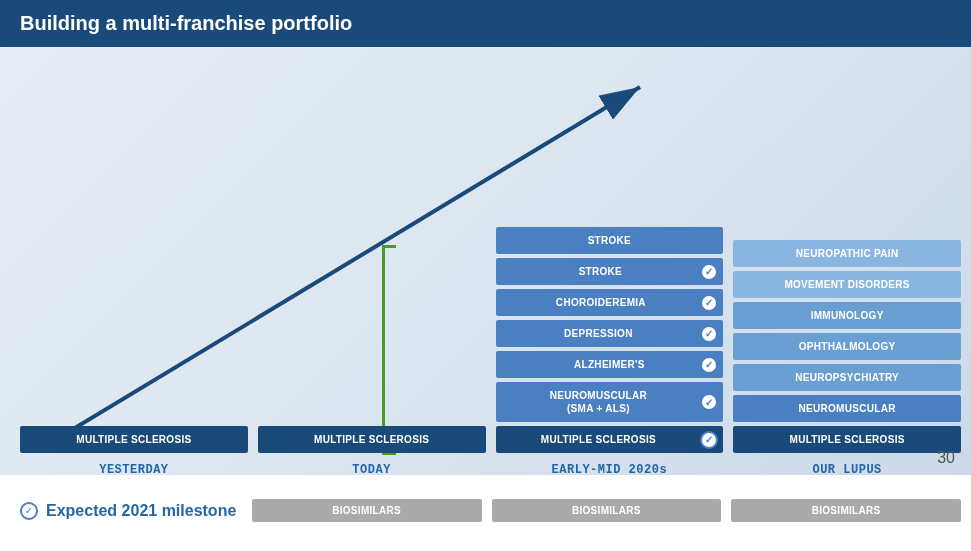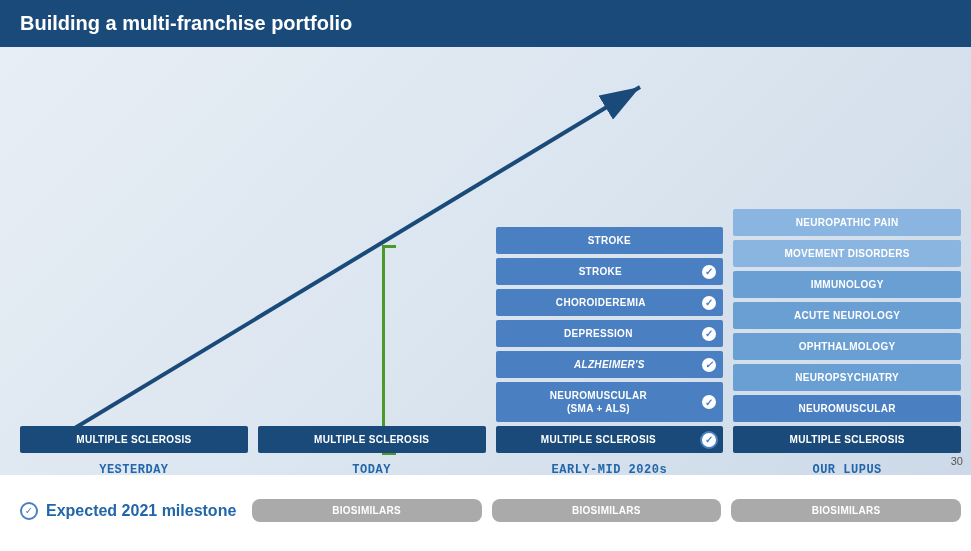--- a/index.html
+++ b/index.html
@@ -185,29 +185,29 @@
 
     .footer-bio {
       flex: 1;
       background: #aaa;
       color: white;
       font-weight: bold;
       font-size: 10px;
       text-align: center;
       padding: 6px 4px;
       letter-spacing: 0.3px;
-      border-radius: 8px;
+      border-radius: 2px;
     }
 
     .page-num {
       position: absolute;
       bottom: 8px;
-      right: 8px;
+      right: 16px;
       color: #555;
-      font-size: 11px;
+      font-size: 16px;
     }
 
     .col-spacer {
       flex: 1;
     }
   </style>
 </head>
 <body>
 
 <div class="slide">
@@ -258,21 +258,21 @@
           <div class="check-icon">✓</div>
         </div>
         <div class="box box-medium-blue" style="position:relative;padding-right:21px;">
           <span>CHOROIDEREMIA</span>
           <div class="check-icon">✓</div>
         </div>
         <div class="box box-medium-blue" style="position:relative;padding-right:26px;">
           <span>DEPRESSION</span>
           <div class="check-icon">✓</div>
         </div>
-        <div class="box box-medium-blue" style="position:relative;font-style:italic;">
+        <div class="box box-medium-blue" style="position:relative;">
           <span>ALZHEIMER'S</span>
           <div class="check-icon">✓</div>
         </div>
         <div class="box box-medium-blue" style="position:relative;padding-right:26px;">
           NEUROMUSCULAR<br>(SMA + ALS)
           <div class="check-icon">✓</div>
         </div>
         <div class="box box-dark-blue" style="position:relative;padding-right:26px;">
           <span>MULTIPLE SCLEROSIS</span>
           <div class="check-icon">✓</div>
@@ -282,23 +282,20 @@
 
       <div class="column">
         <div class="box box-lighter-blue">
           <span>NEUROPATHIC PAIN</span>
         </div>
         <div class="box box-lighter-blue">
           <span>MOVEMENT DISORDERS</span>
         </div>
         <div class="box box-light-blue">
           <span>IMMUNOLOGY</span>
-        </div>
-        <div class="box box-light-blue">
-          <span>ACUTE NEUROLOGY</span>
         </div>
         <div class="box box-light-blue">
           <span>OPHTHALMOLOGY</span>
         </div>
         <div class="box box-light-blue">
           <span>NEUROPSYCHIATRY</span>
         </div>
         <div class="box box-medium-blue">
           <span>NEUROMUSCULAR</span>
         </div>

